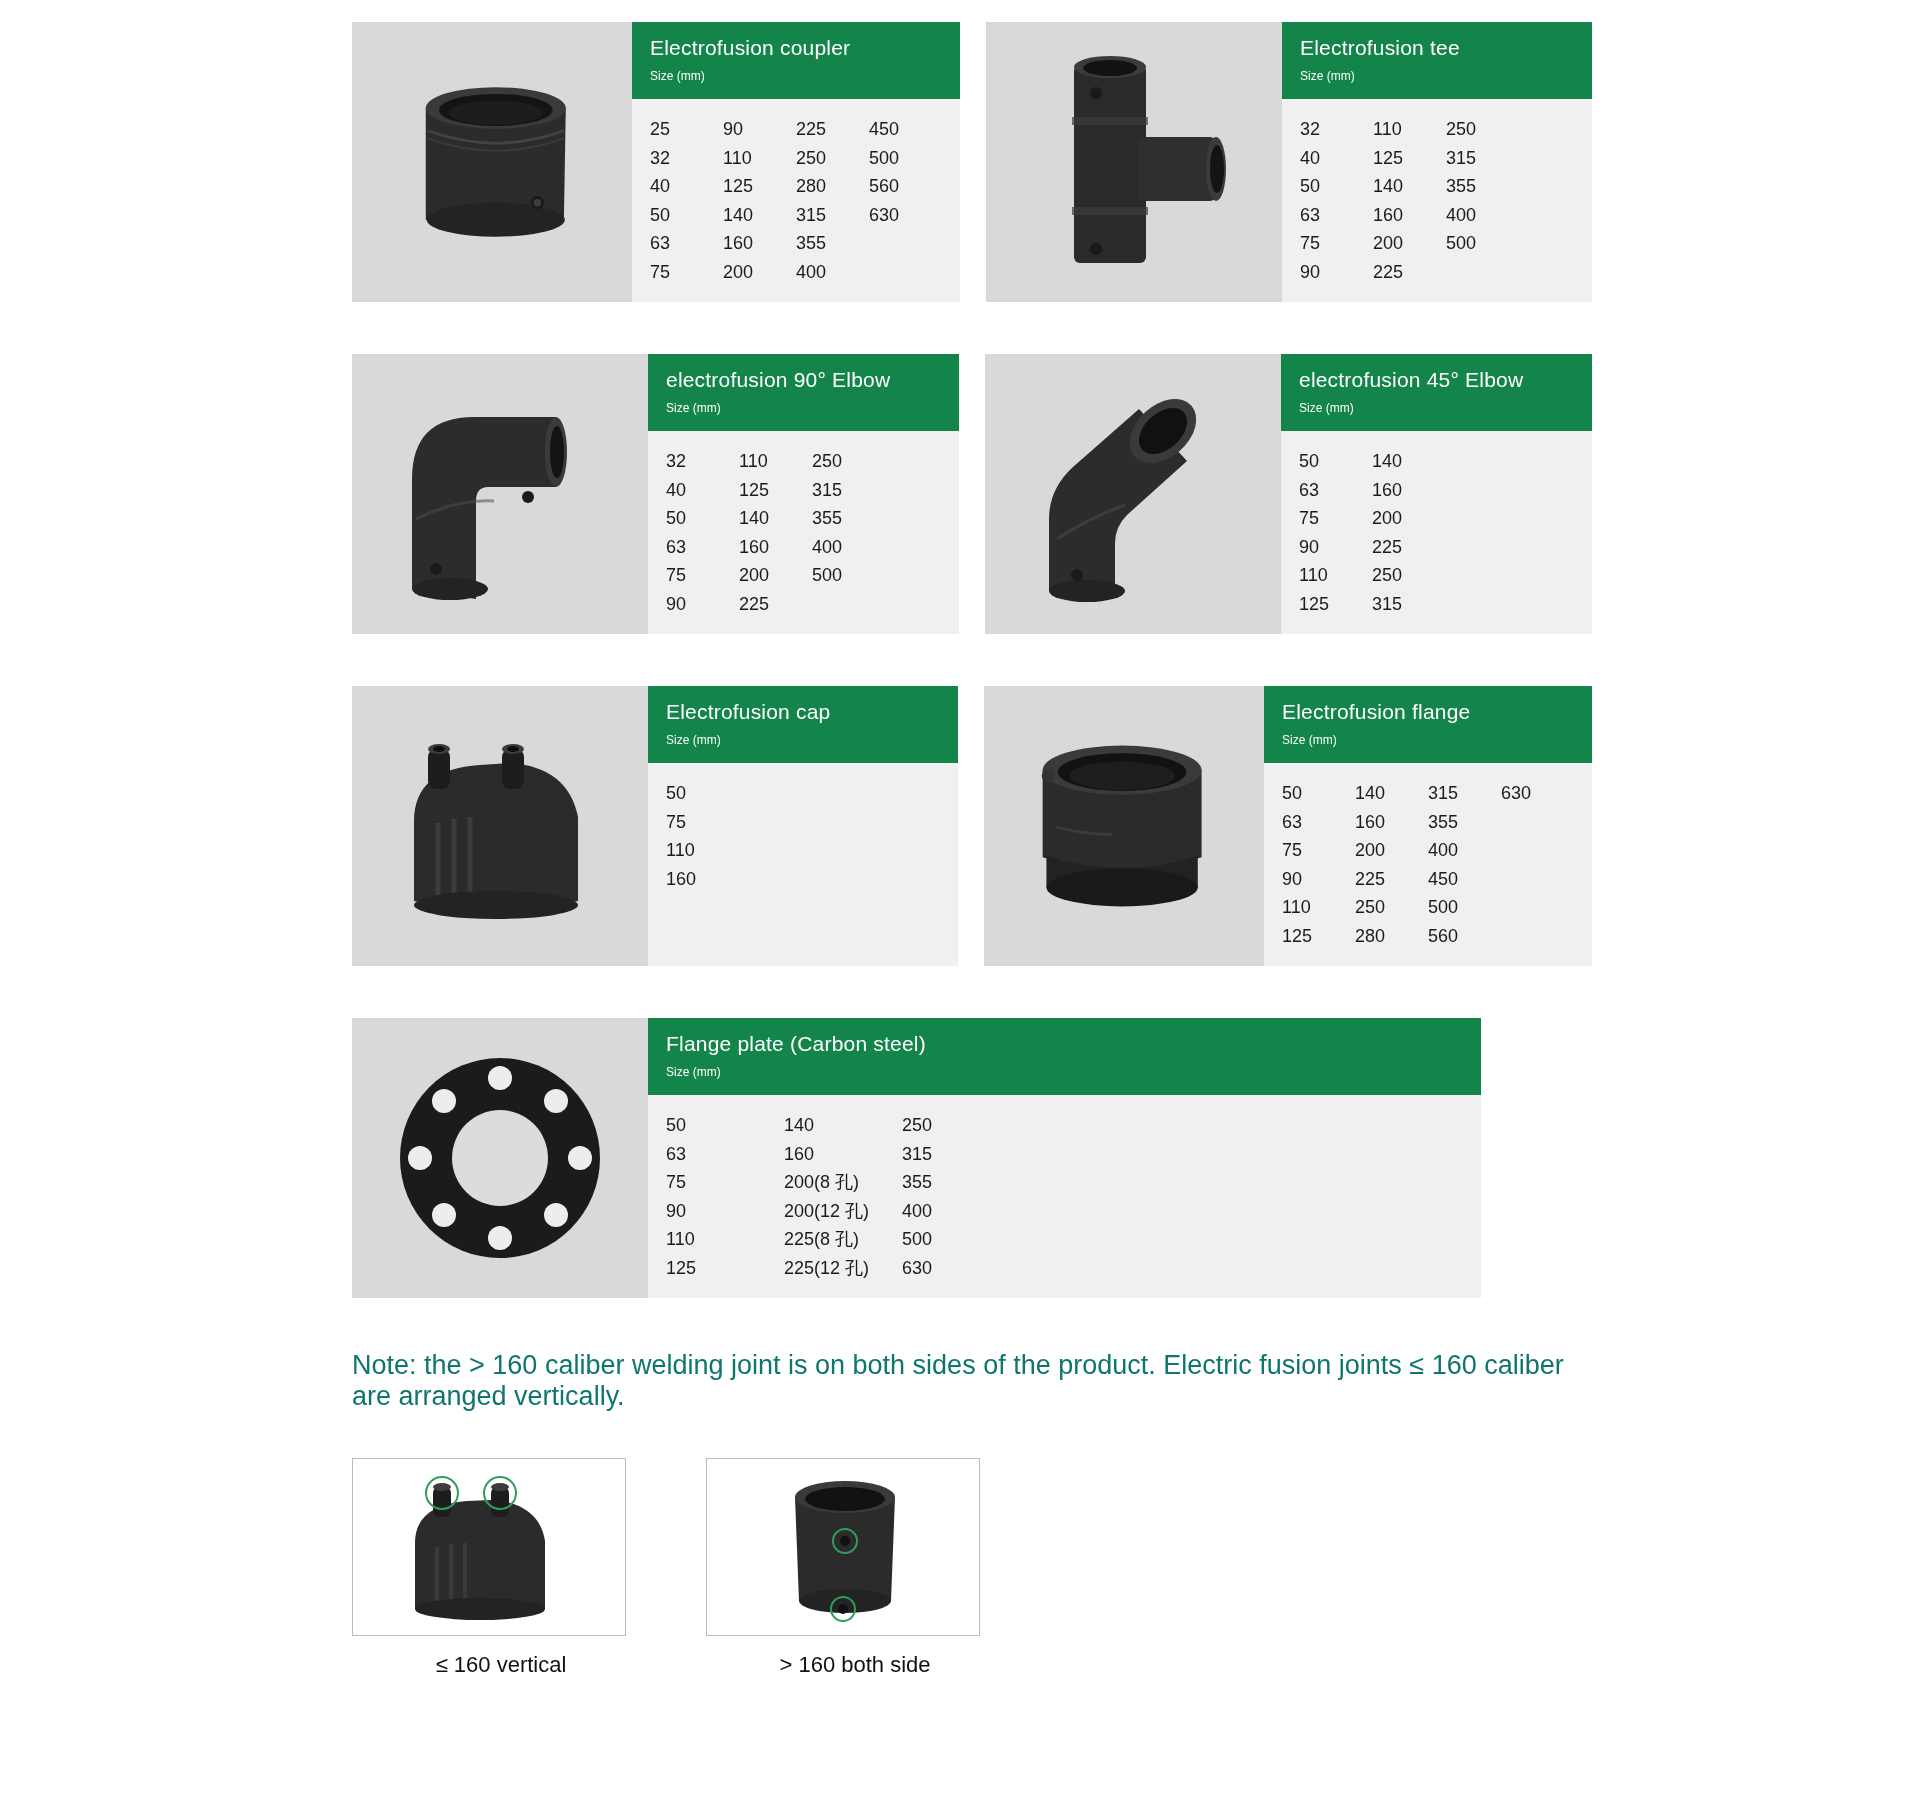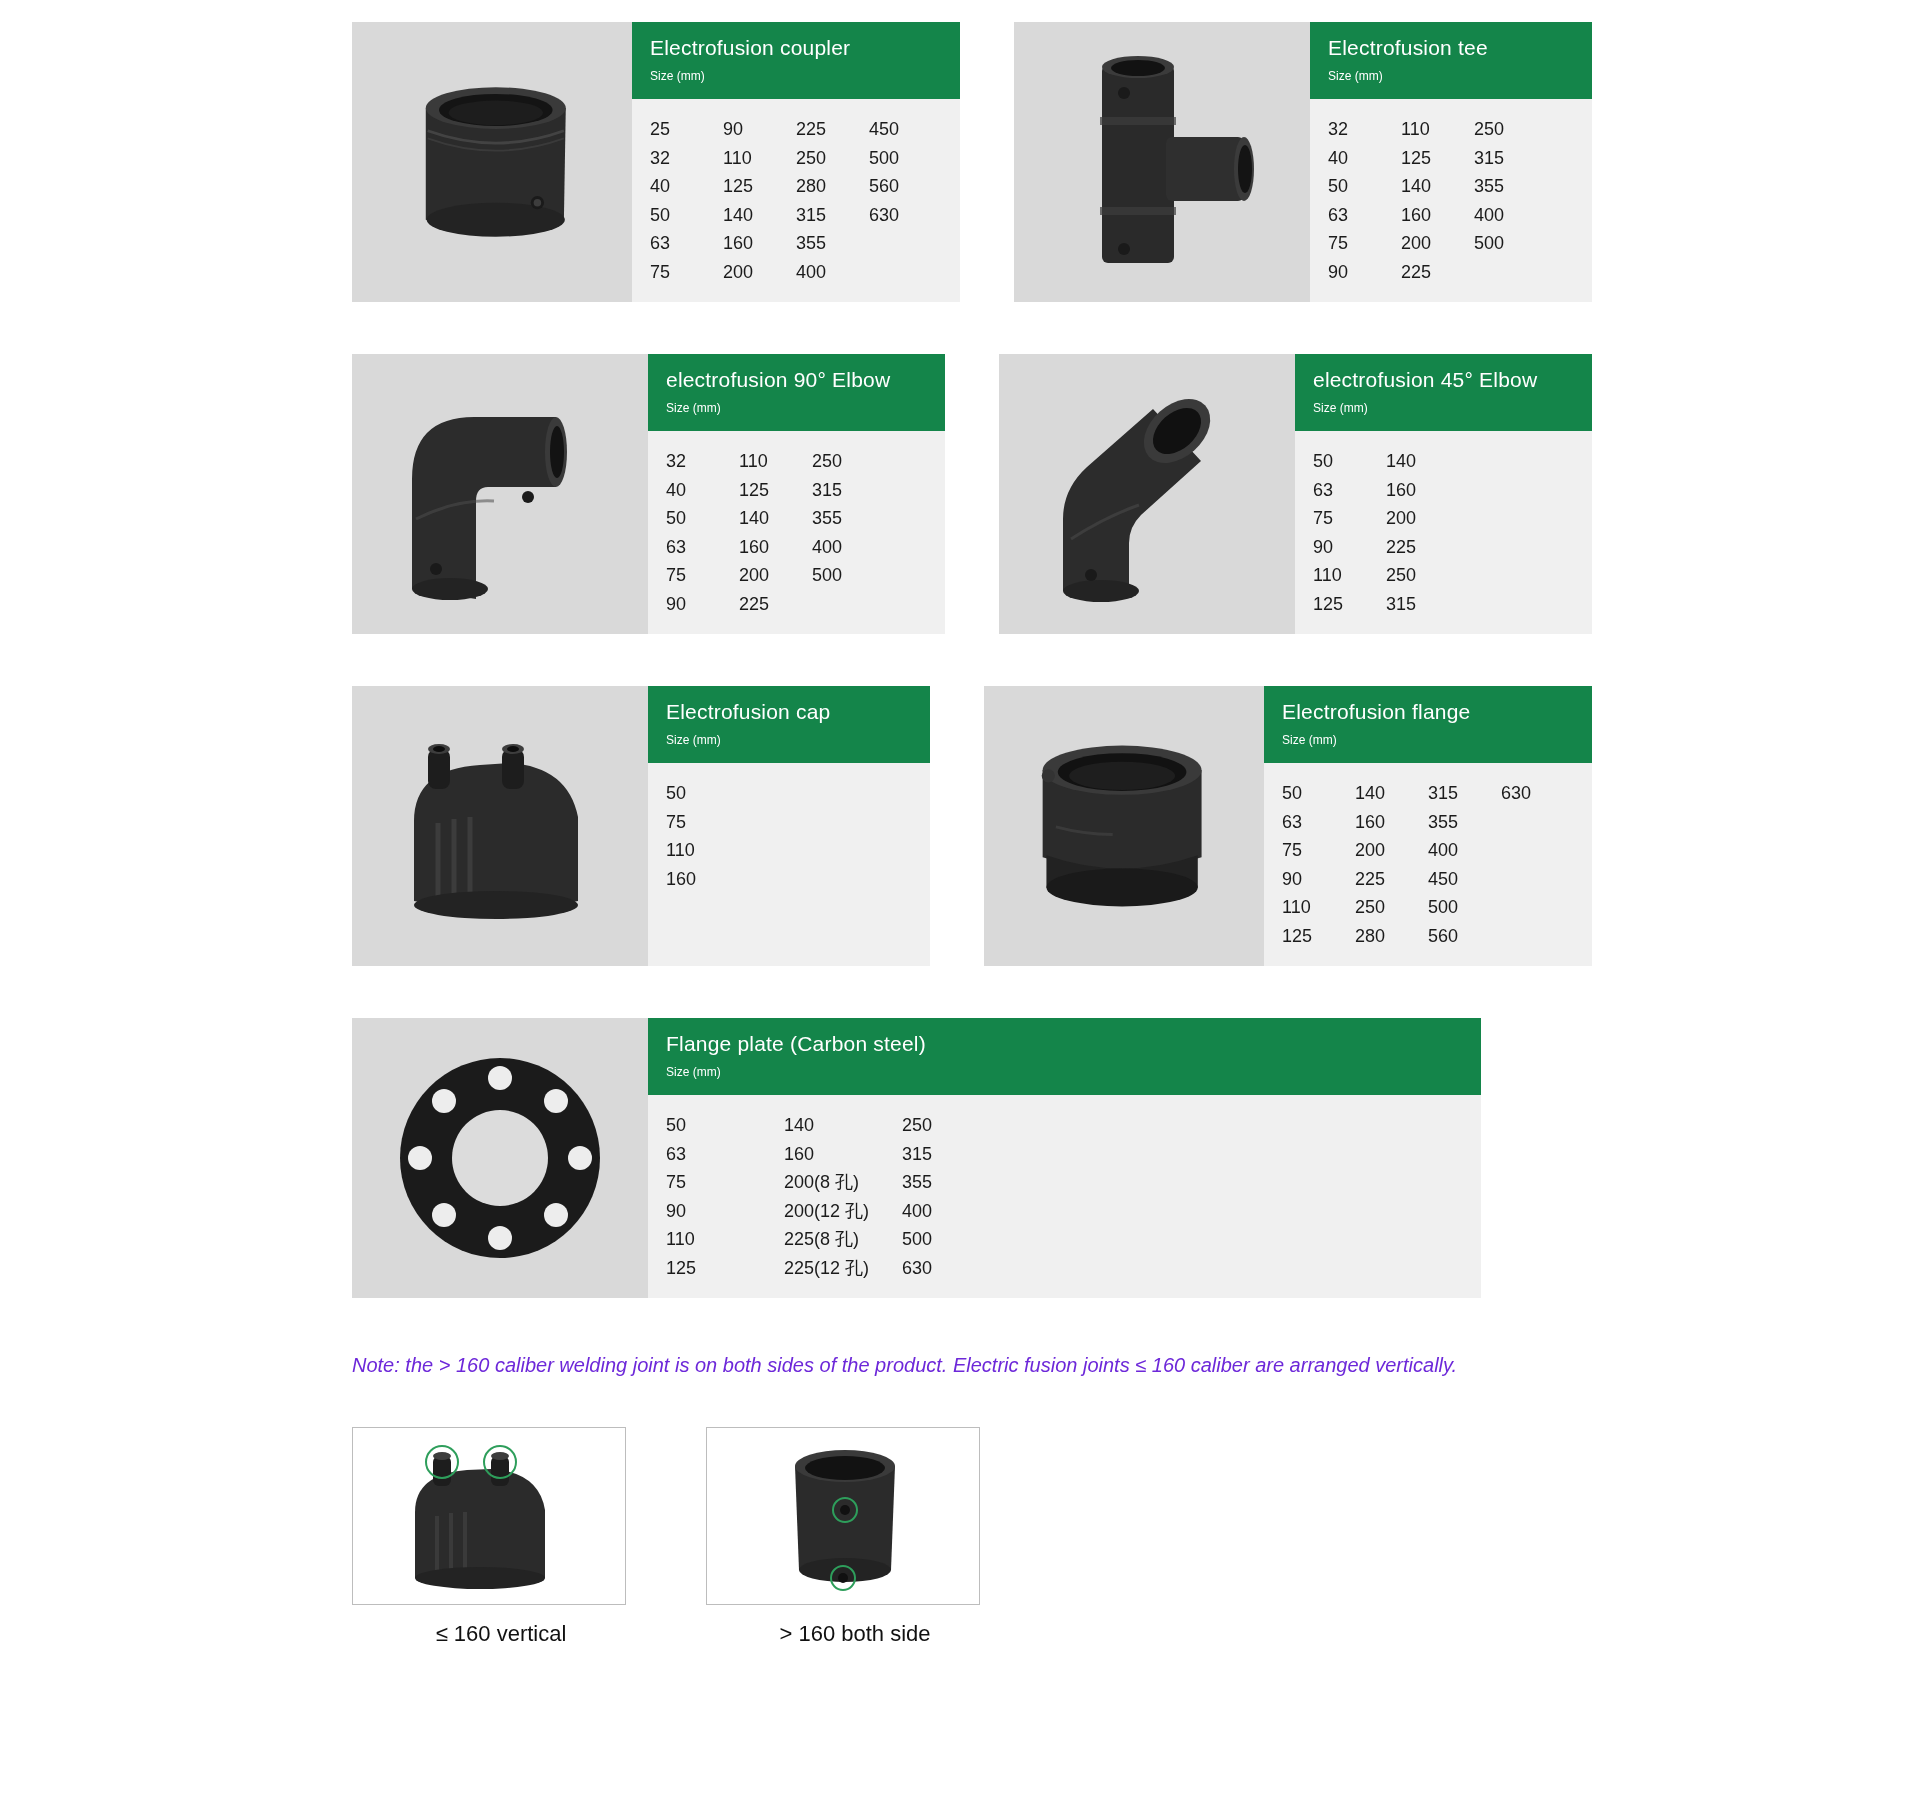--- a/index.html
+++ b/index.html
@@ -14,21 +14,21 @@
     width: 1920px;
     min-height: 1800px;
     padding: 22px 0 0 0;
   }
   .grid {
     width: 1240px;
     margin: 0 0 0 352px;
   }
   .row {
     display: flex;
-    gap: 54px;
+    gap: 26px;
     margin-bottom: 52px;
   }
   .card {
     display: flex;
     background: #efefef;
     width: 608px;
   }
   .card.wide { width: 1129px; }
   .card-img {
     width: 296px;
@@ -73,24 +73,23 @@
   }
   .size-cell {
     width: 73px;
     flex: 0 0 73px;
   }
   .card.wide .size-cell { width: 118px; flex: 0 0 118px; }
 
   .note {
     width: 1250px;
     margin: 18px 0 0 352px;
-    font-size: 20px;
+    font-size: 27px;
     line-height: 31px;
-    color: #6d28d9;
-    font-style: italic;
+    color: #0f766e;
   }
   .bottom {
     margin: 46px 0 0 352px;
     display: flex;
     gap: 56px;
   }
   .shot {
     width: 298px;
   }
   .shot-frame {

